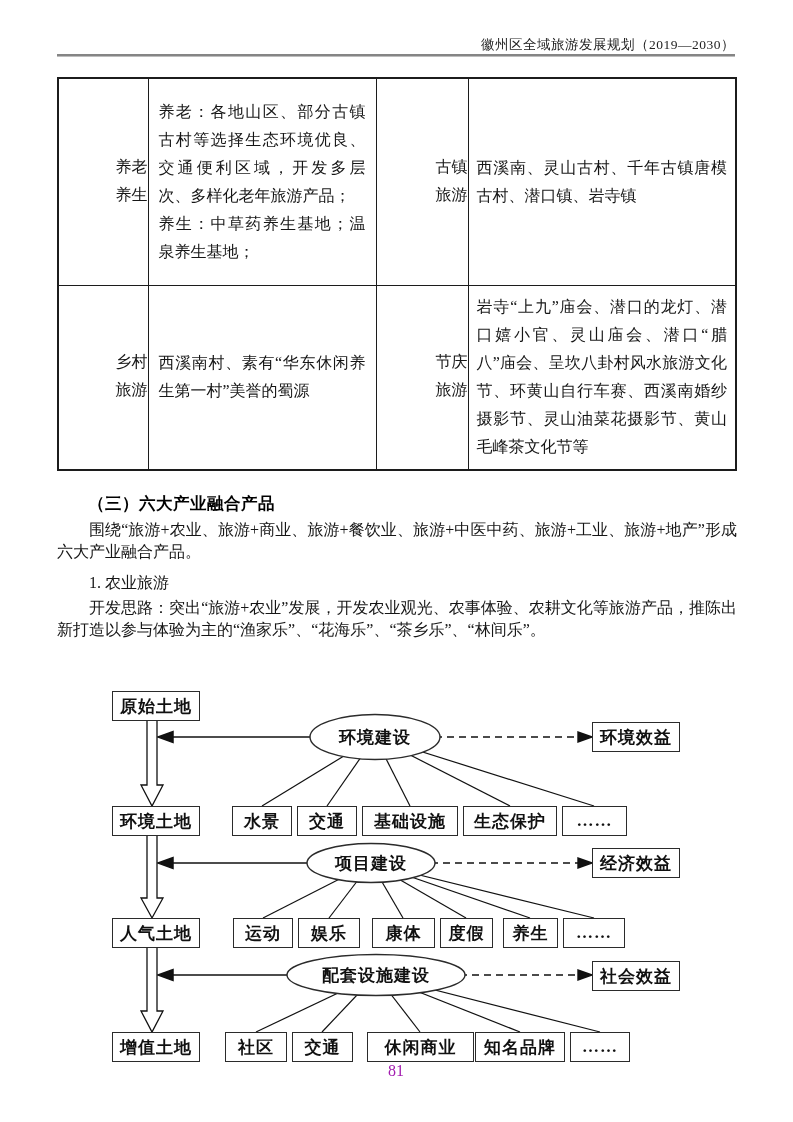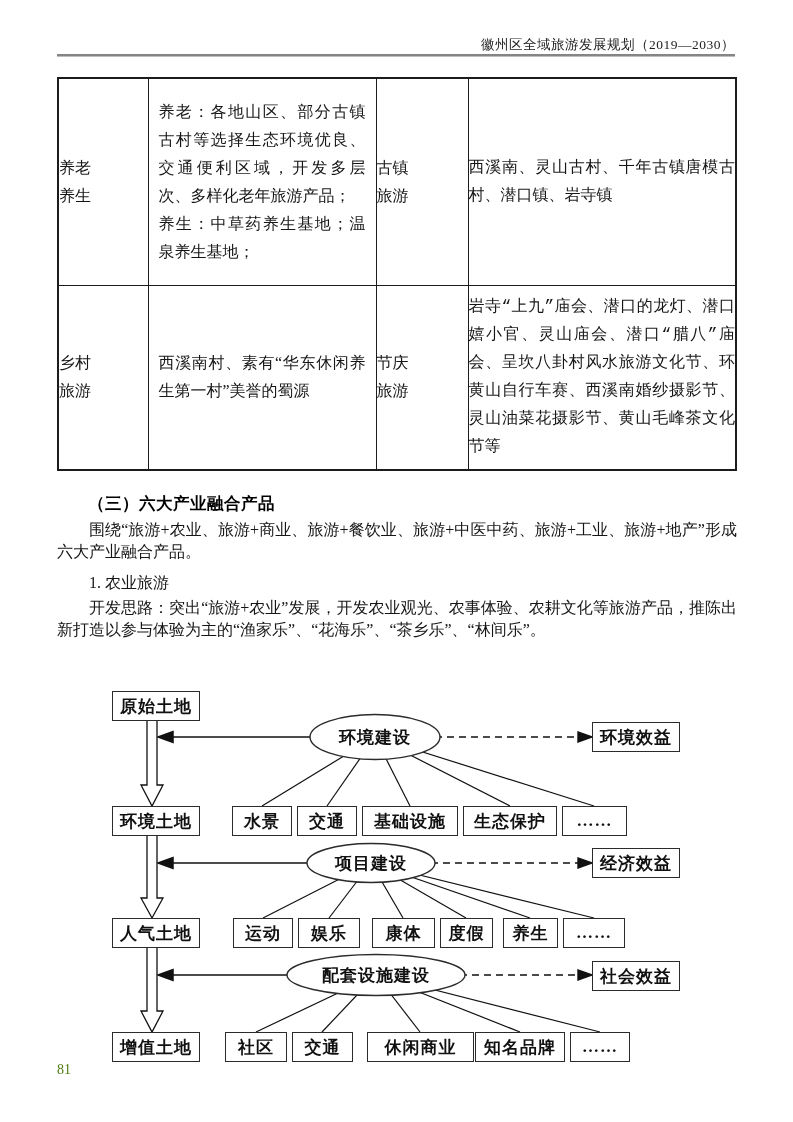--- a/index.html
+++ b/index.html
@@ -17,23 +17,23 @@
     position:absolute; top:54px; left:57px; width:678px; height:3px;
     background:#858585; border-bottom:1px solid #bdbdbd;
   }
   table.maintbl {
     position:absolute; top:77px; left:57px; width:678px;
     border-collapse:collapse; table-layout:fixed;
     font-size:16px; line-height:28px; color:#161616;
   }
   table.maintbl td { border:1.4px solid #1c1c1c; vertical-align:middle; }
   table.maintbl { border:2px solid #1c1c1c; }
-  td.c-cat, td.c-type { text-align:left; }
+  td.c-cat, td.c-type { text-align:right;font-family:Liberation Mono, monospace; }
   td.c-desc { padding:4px 10px; text-align:justify; }
-  td.c-ex   { padding:4px 0;  text-align:justify;font-family:Liberation Mono, monospace; }
+  td.c-ex   { padding:4px 8px;  text-align:justify; }
   .sec-heading {
     position:absolute; top:493px; left:88px;
     font-family:"DejaVu Sans","Liberation Sans",sans-serif;
     font-weight:bold; font-size:16.5px; letter-spacing:.5px; color:#000;
   }
   .para {
     position:absolute; left:57px; width:680px;
     font-size:16px; line-height:22px; text-align:justify; text-indent:2em; color:#161616;
   }
   .p1 { top:519px; }
@@ -49,21 +49,21 @@
     position:absolute; height:30px; border:1.4px solid #2b2b2b; background:#fff;
     display:flex; align-items:center; justify-content:center;
     font-size:17px; letter-spacing:1px; color:#111; white-space:nowrap;
   }
   .dlabel {
     position:absolute; height:30px; display:flex; align-items:center; justify-content:center;
     font-size:17px; letter-spacing:1px; color:#111; white-space:nowrap; background:transparent;
   }
   .page-number {
     position:absolute; top:1062px; left:57px; width:678px;
-    font-size:14px; color:#4d7c0f;
+    text-align:center; font-size:16px; color:#a21caf;
   }
 </style>
 </head>
 <body>
 
 <div class="page">
 
   <div class="hdr-title">徽州区全域旅游发展规划（2019—2030）</div>
   <div class="hdr-rule"></div>
 

